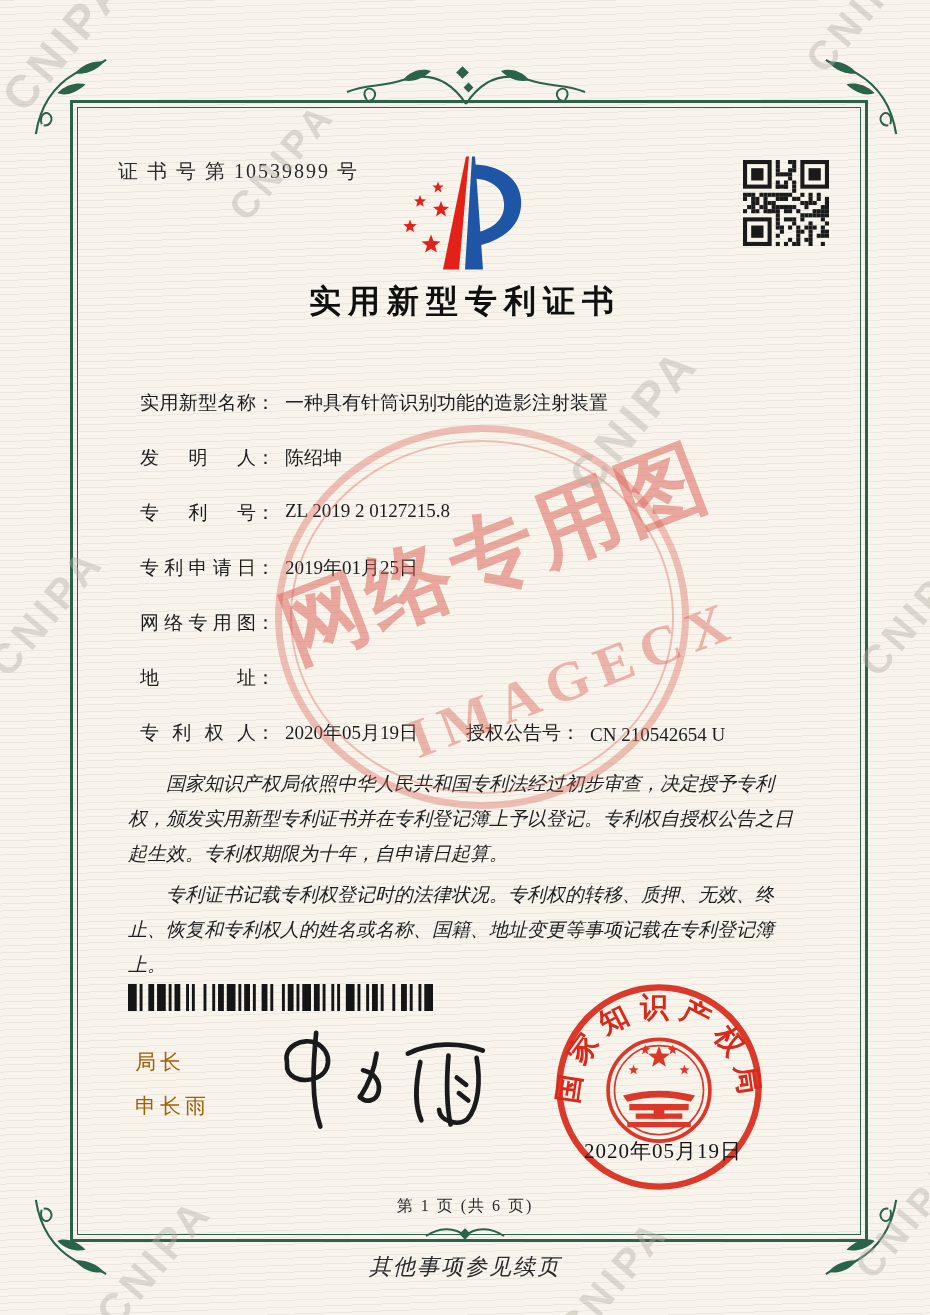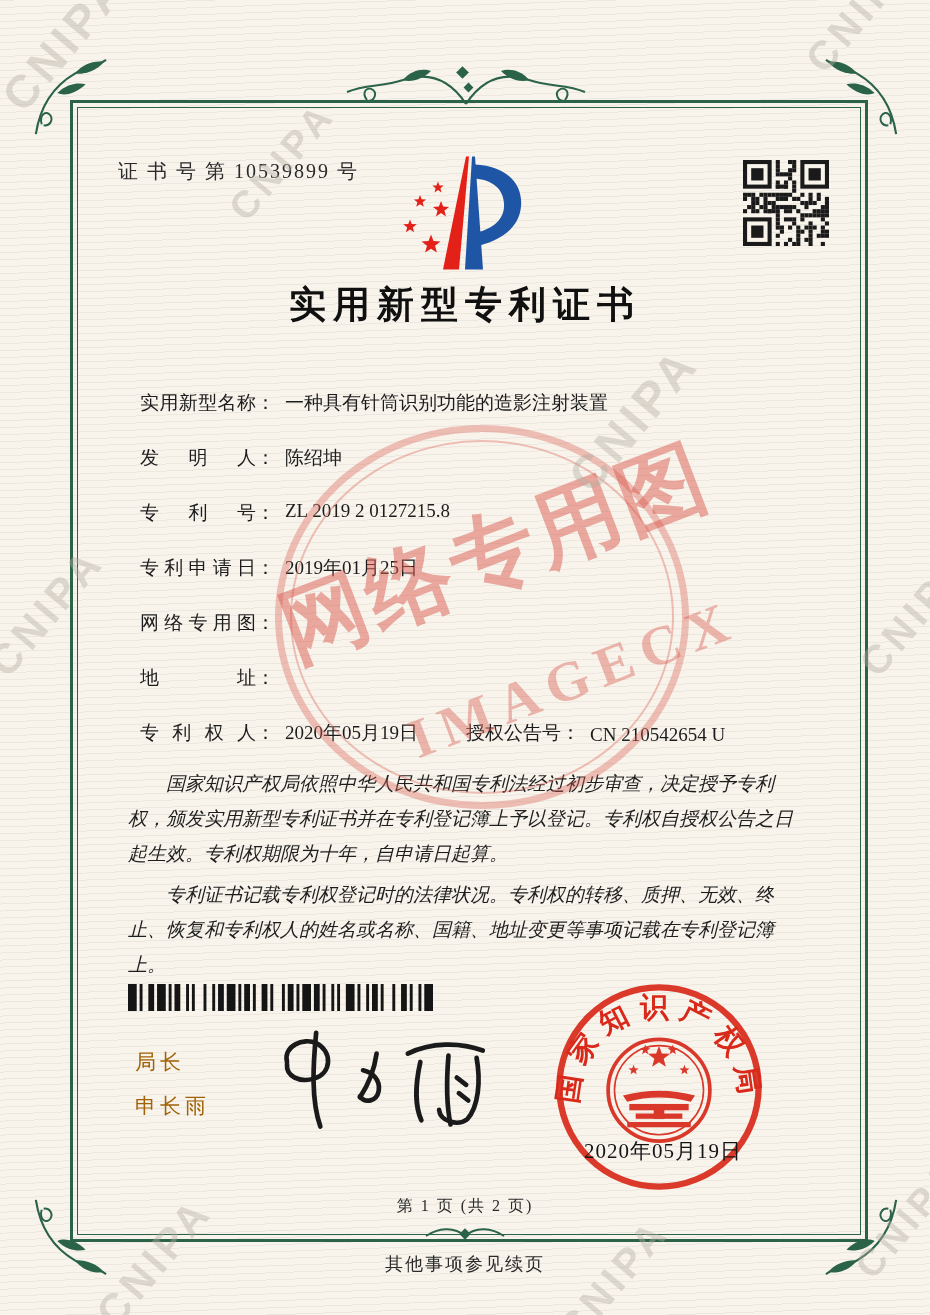--- a/index.html
+++ b/index.html
@@ -11,42 +11,42 @@
   .frame{position:absolute;left:70px;top:100px;width:792px;height:1136px;
     border:3px solid #2b6348;z-index:1;}
   .frame-inner{position:absolute;inset:4px;border:1px solid #2b6348;}
   .orn{position:absolute;z-index:1;color:#2b6348;}
   
   .content{position:absolute;inset:0;z-index:2;}
   .cert-no{position:absolute;left:118px;top:158px;font-size:20px;letter-spacing:2px;color:#2a2a2a;}
   .logo{position:absolute;left:395px;top:150px;width:145px;height:128px;}
   .qr{position:absolute;left:743px;top:160px;width:86px;height:86px;}
   .title{position:absolute;left:0;top:280px;width:100%;text-align:center;
-    font-size:37px;font-weight:bold;letter-spacing:7px;color:#101010;}
+    font-size:32px;font-weight:bold;letter-spacing:7px;color:#101010;}
   .fields{position:absolute;left:128px;top:390px;width:690px;}
   .frow{min-height:55px;font-size:19px;display:flex;align-items:flex-start;margin-left:12px;}
   .flabel{display:inline-block;width:116px;text-align:justify;text-align-last:justify;
     text-justify:inter-character;flex:none;}
   .fcolon{flex:none;margin-right:10px;}
   .fvalue{white-space:nowrap;}
   .grant2{margin-left:48px;display:flex;align-items:flex-end;}
   .paras{position:absolute;left:128px;top:766px;width:682px;font-size:19px;line-height:35px;
     color:#1e1e1e;}
   .paras p{margin:0 0 6px 0;text-indent:2em;font-style:italic;}
   .barcode{position:absolute;left:128px;top:984px;width:305px;height:27px;}
   .director{position:absolute;left:135px;top:1048px;font-family:"Liberation Sans","DejaVu Sans",sans-serif;
     font-size:21px;letter-spacing:4px;color:#a16207;}
   .director div{margin-bottom:16px;}
   .signature{position:absolute;left:262px;top:1018px;width:250px;height:115px;}
   .seal{position:absolute;left:553px;top:981px;width:212px;height:212px;}
   .seal-date{position:absolute;left:584px;top:1137px;font-size:21px;letter-spacing:1px;color:#141414;}
   .page-num{position:absolute;left:0;top:1196px;width:100%;text-align:center;font-size:16px;
     letter-spacing:2px;color:#2a2a2a;}
-  .foot-note{position:absolute;left:0;top:1252px;width:100%;text-align:center;font-size:18px;
-    letter-spacing:2px;color:#2a2a2a;}
+  .foot-note{position:absolute;left:0;top:1252px;width:100%;text-align:center;font-size:22px;
+    font-style:italic;letter-spacing:2px;color:#2a2a2a;}
   
   .wm-layer{position:absolute;inset:0;z-index:5;pointer-events:none;}
   .wm{position:absolute;font-family:"Liberation Sans","DejaVu Sans",sans-serif;font-weight:bold;
     color:rgba(182,173,161,0.42);transform:rotate(-50deg);letter-spacing:5px;}
   .ring{position:absolute;left:275px;top:425px;width:400px;height:370px;border-radius:50%;
     border:7px solid rgba(217,98,86,0.38);}
   .ring2{position:absolute;inset:8px;border-radius:50%;border:2px solid rgba(217,98,86,0.38);}
   .wm-net{position:absolute;left:240px;top:495px;width:510px;text-align:center;
     transform:rotate(-21deg);font-size:86px;font-weight:bold;color:rgba(217,90,78,0.50);letter-spacing:4px;}
   .wm-site{position:absolute;left:400px;top:648px;width:340px;text-align:center;
@@ -398,21 +398,21 @@
         <path d="M66,108 Q100,99 134,108 L130,114 Q100,106 70,114 Z" fill="#d8291a"></path>
         <rect x="72" y="116" width="56" height="6" fill="#d8291a"></rect>
         <rect x="78" y="125" width="44" height="5" fill="#d8291a"></rect>
         <rect x="70" y="133" width="60" height="5" fill="#d8291a"></rect>
         <rect x="95" y="116" width="10" height="14" fill="#d8291a"></rect>
       </g>
     </svg>
 
     <div class="seal-date">2020年05月19日</div>
 
-    <div class="page-num">第 1 页 (共 2 页)</div>
+    <div class="page-num">第 1 页 (共 6 页)</div>
     <div class="foot-note">其他事项参见续页</div>
   </div>
 
   <div class="wm-layer">
     <div class="ring">
         <div class="ring2"></div>
       </div>
     <div class="wm-net">网络专用图</div>
     <div class="wm-site">IMAGECX</div>
     <div class="wm" style="left:-18px;top:14px;font-size:46px">CNIPA</div>

